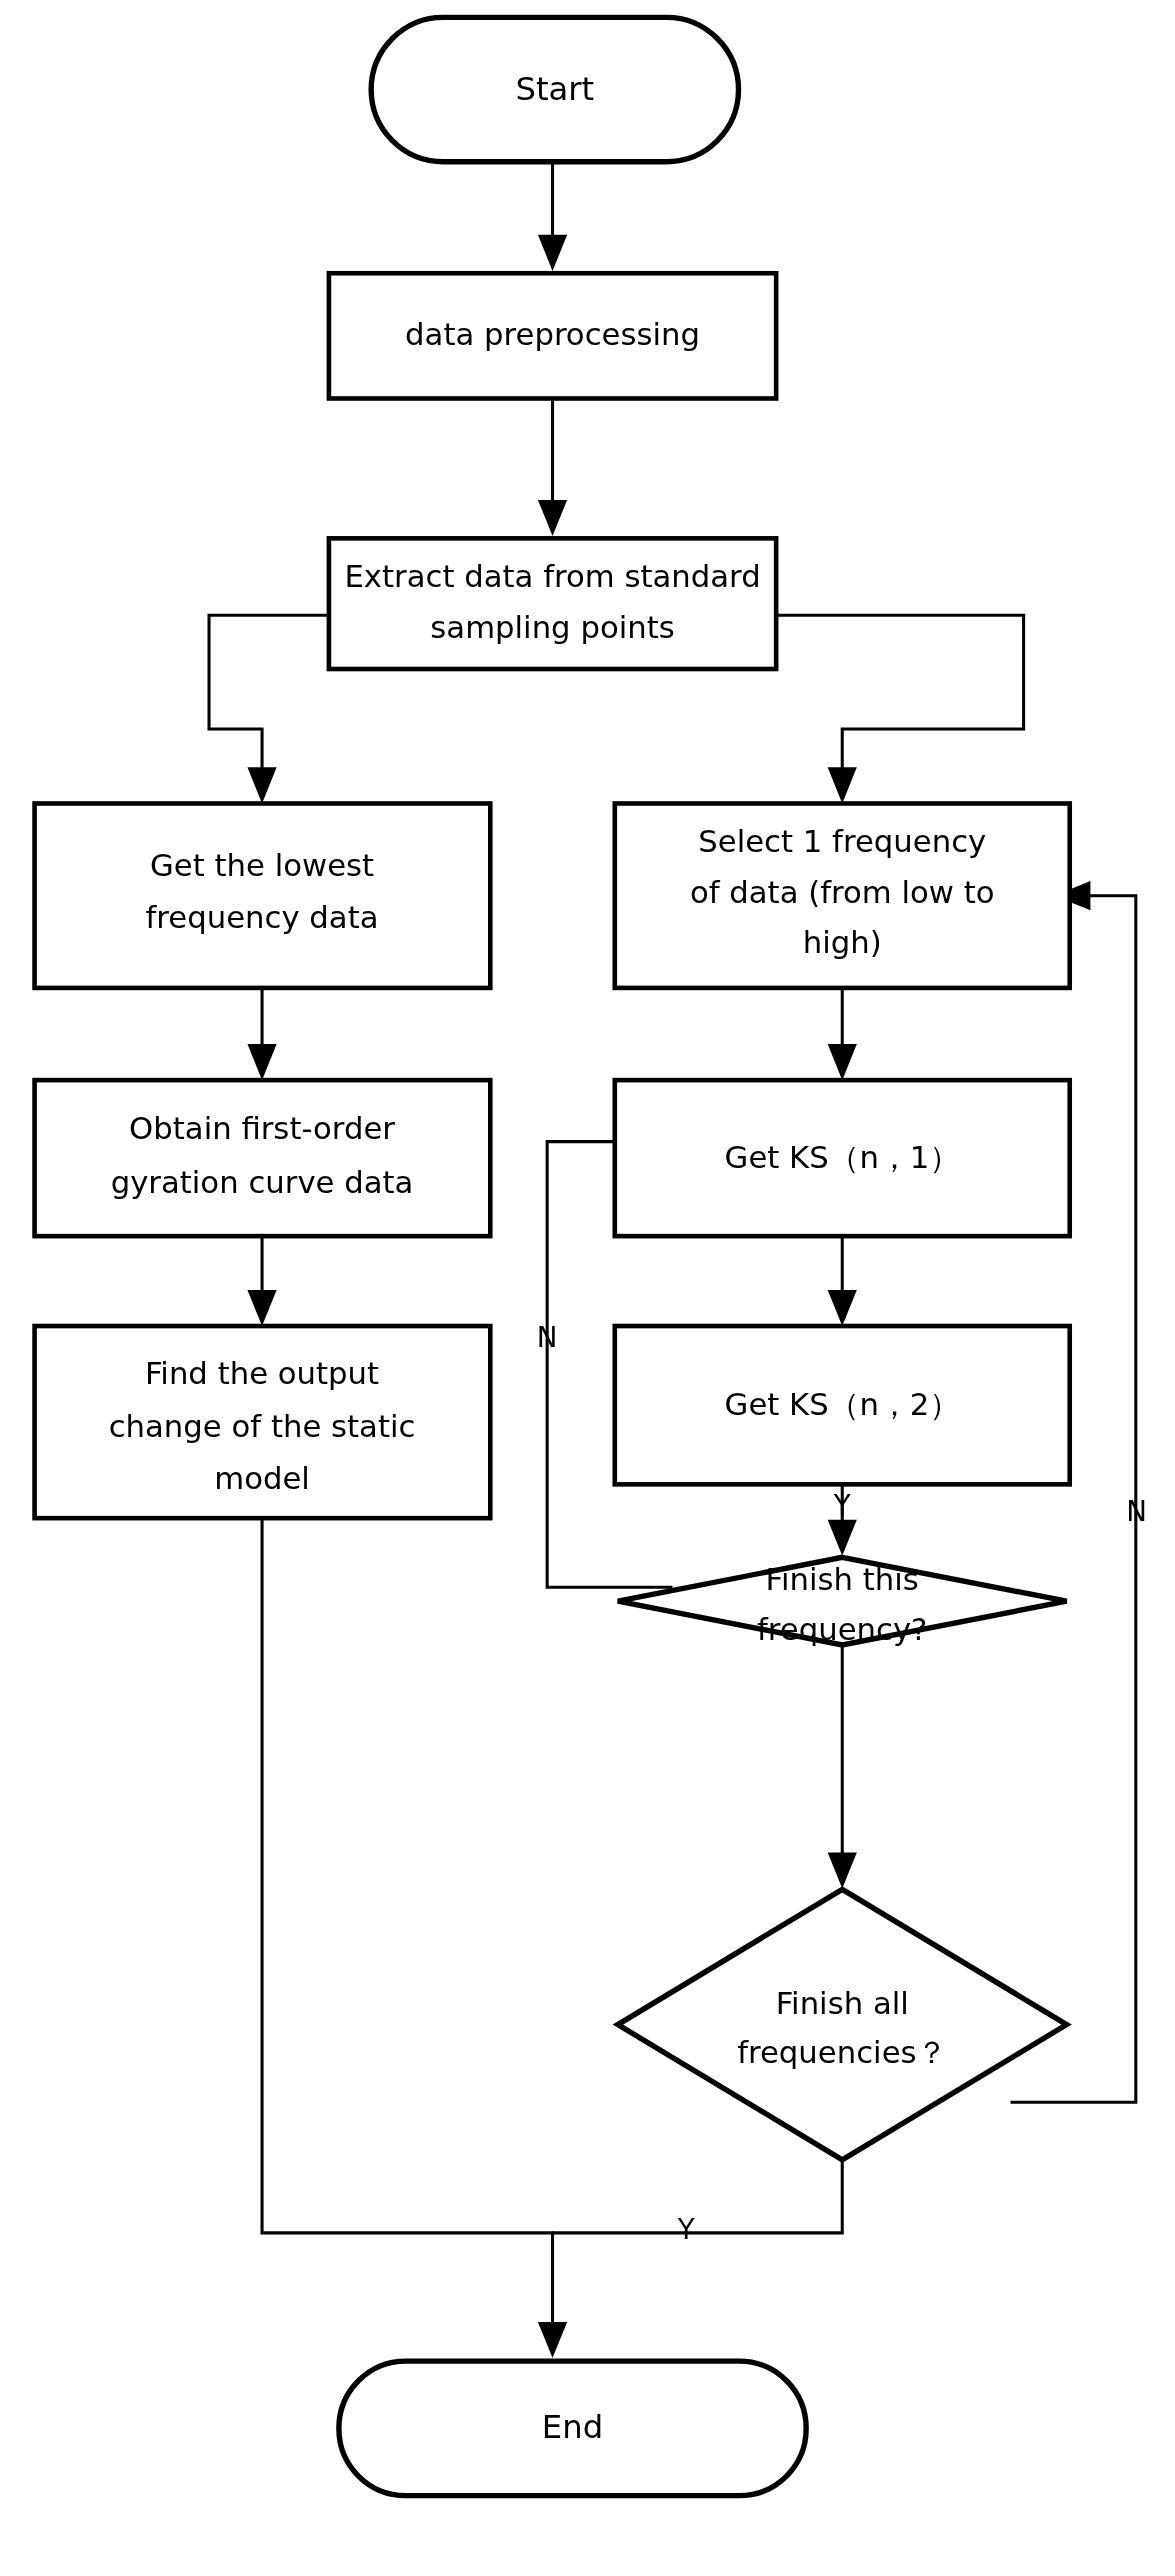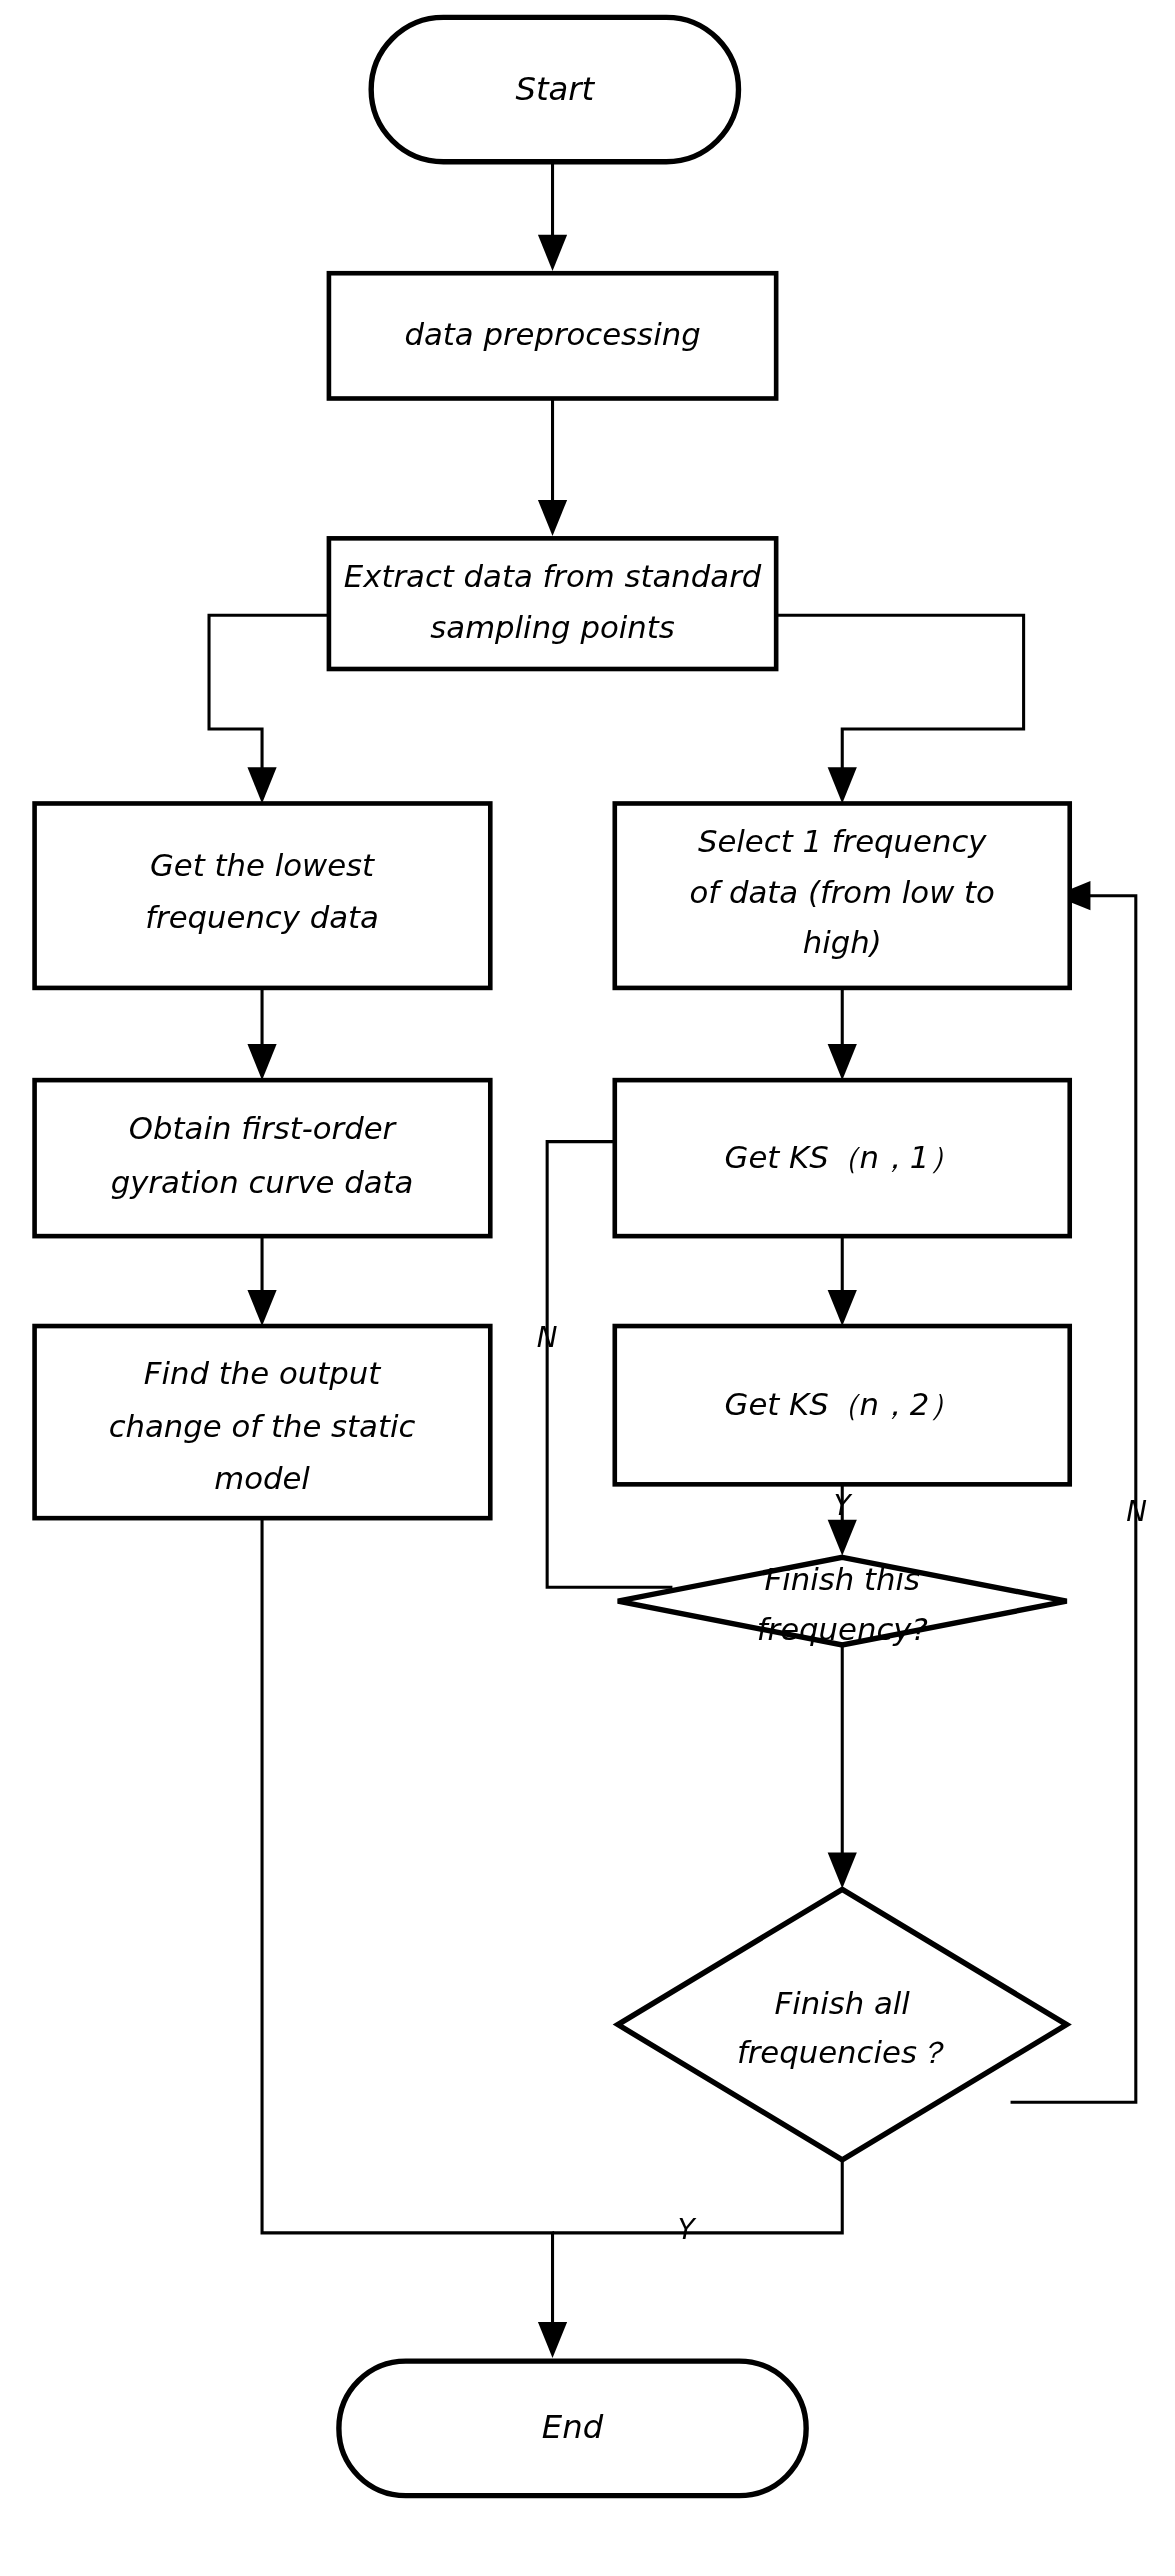--- a/index.html
+++ b/index.html
@@ -9,21 +9,20 @@
   }
   body {
     font-family: "DejaVu Sans", sans-serif;
   }
   #flowchart-root {
     position: relative;
     width: 1175px;
     height: 2576px;
     background: #ffffff;
     overflow: hidden;
-    font-style: italic;
   }
   svg#flow-svg {
     position: absolute;
     top: 0;
     left: 0;
     width: 1175px;
     height: 2576px;
     display: block;
   }
   .node-shape {

